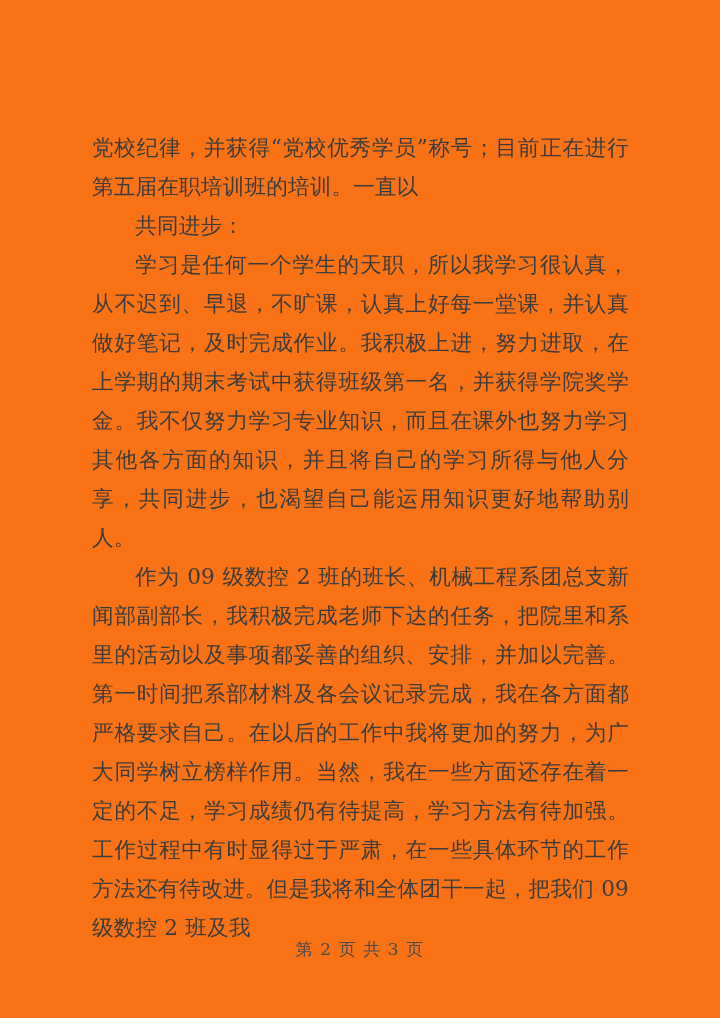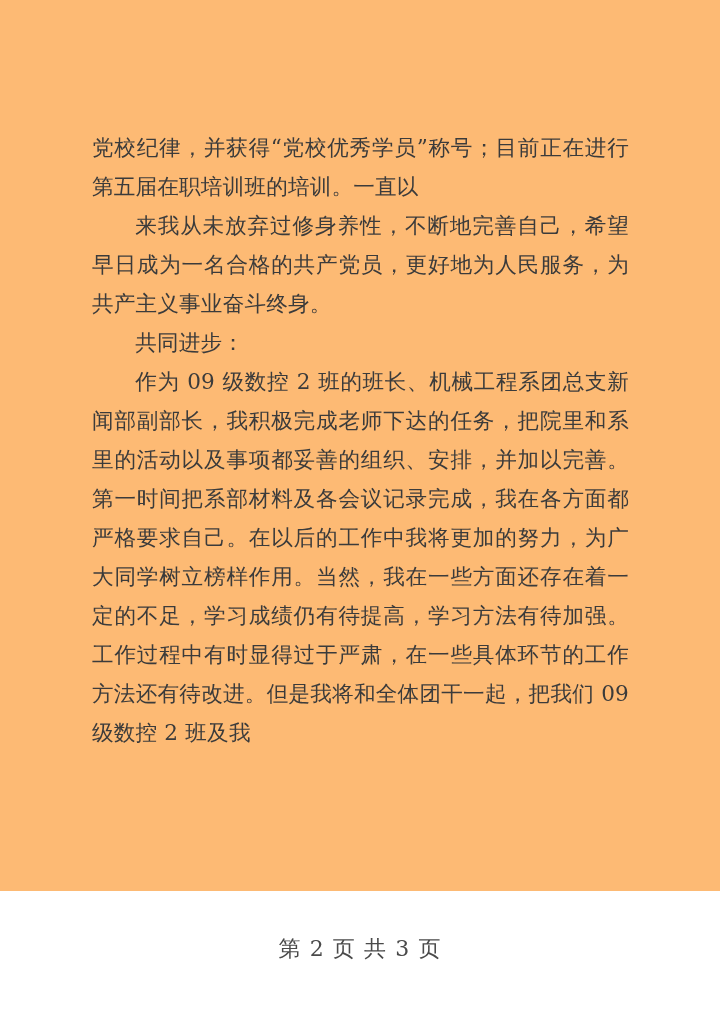--- a/index.html
+++ b/index.html
@@ -13,22 +13,22 @@
     font-family: "DejaVu Sans", "Liberation Sans", sans-serif;
     overflow: hidden;
     position: relative;
   }
 
   #page {
     position: absolute;
     left: 0;
     top: 0;
     width: 720px;
-    height: 891px;
-    background: #fdba74;
+    height: 1018px;
+    background: #f97316;
   }
 
   #doc-body {
     position: absolute;
     left: 92px;
     top: 128px;
     width: 537px;
   }
 
   .para {
@@ -53,35 +53,35 @@
     text-align-last: left;
   }
 
   #footer {
     position: absolute;
     left: 0;
     top: 936px;
     width: 720px;
     text-align: center;
     font-family: "DejaVu Serif", "Liberation Serif", serif;
-    font-size: 22px;
+    font-size: 17px;
     line-height: 26px;
     color: #4a4a4a;
     letter-spacing: 1.1px;
   }
 </style>
 </head>
 <body>
 
 <div id="page">
 
   <div id="doc-body">
     <p class="para last-line-left">党校纪律，并获得“党校优秀学员”称号；目前正在进行第五届在职培训班的培训。一直以</p>
-    <p class="para indent last-line-left">来我从未放弃过修身养性，不断地完善自己，希望早日成为一名合格的共产党员，更好地为人民服务，为共产主义事业奋斗终身。</p>
     <p class="para indent last-line-left">共同进步：</p>
+    <p class="para indent last-line-left">学习是任何一个学生的天职，所以我学习很认真，从不迟到、早退，不旷课，认真上好每一堂课，并认真做好笔记，及时完成作业。我积极上进，努力进取，在上学期的期末考试中获得班级第一名，并获得学院奖学金。我不仅努力学习专业知识，而且在课外也努力学习其他各方面的知识，并且将自己的学习所得与他人分享，共同进步，也渴望自己能运用知识更好地帮助别人。</p>
     <p class="para indent last-line-left">作为 09 级数控 2 班的班长、机械工程系团总支新闻部副部长，我积极完成老师下达的任务，把院里和系里的活动以及事项都妥善的组织、安排，并加以完善。第一时间把系部材料及各会议记录完成，我在各方面都严格要求自己。在以后的工作中我将更加的努力，为广大同学树立榜样作用。当然，我在一些方面还存在着一定的不足，学习成绩仍有待提高，学习方法有待加强。工作过程中有时显得过于严肃，在一些具体环节的工作方法还有待改进。但是我将和全体团干一起，把我们 09 级数控 2 班及我</p>
   </div>
 
   <div id="footer">
     <span>第 2 页  共 3 页</span>
   </div>
 
 </div>
 
 </body></html>

